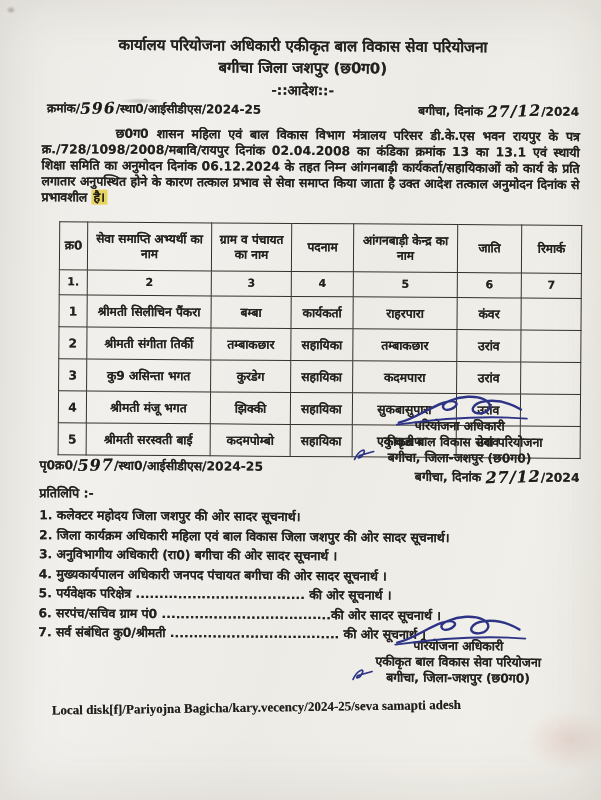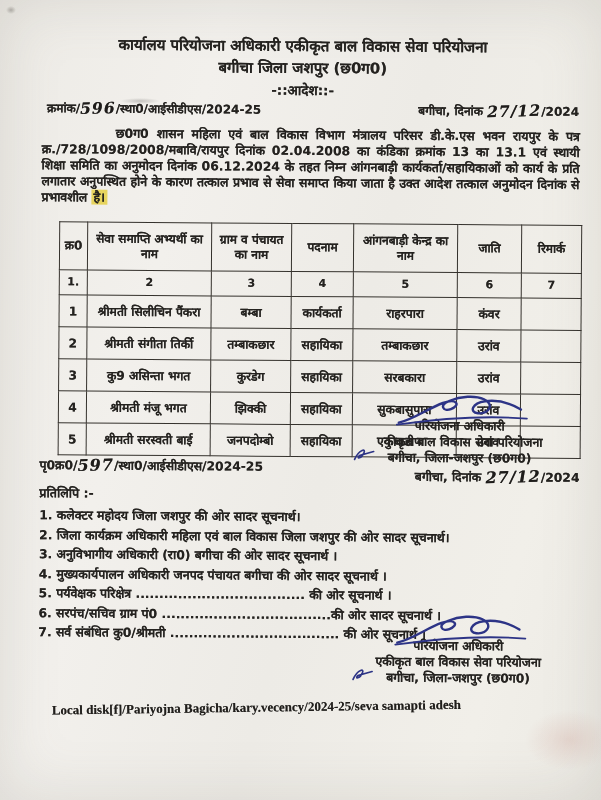--- a/index.html
+++ b/index.html
@@ -124,37 +124,37 @@
             <td>सहायिका</td>
             <td>तम्बाकछार</td>
             <td>उरांव</td>
             <td></td>
           </tr>
           <tr>
             <td>3</td>
             <td>कु9 असिन्ता भगत</td>
             <td>कुरडेग</td>
             <td>सहायिका</td>
-            <td>सरबकारा</td>
+            <td>कदमपारा</td>
             <td>उरांव</td>
             <td></td>
           </tr>
           <tr>
             <td>4</td>
             <td>श्रीमती मंजू भगत</td>
             <td>झिक्की</td>
             <td>सहायिका</td>
             <td>सुकबासुपारा</td>
             <td>उरांव</td>
             <td></td>
           </tr>
           <tr>
             <td>5</td>
             <td>श्रीमती सरस्वती बाई</td>
-            <td>जनपदोम्बो</td>
+            <td>कदमपोम्बो</td>
             <td>सहायिका</td>
             <td>कुचाडीपा</td>
             <td>उरांव</td>
             <td></td>
           </tr>
         </tbody>
     </table>
 
     <div class="sig sig1">
       <svg class="scribble" width="150" height="40" viewBox="0 0 150 40">

